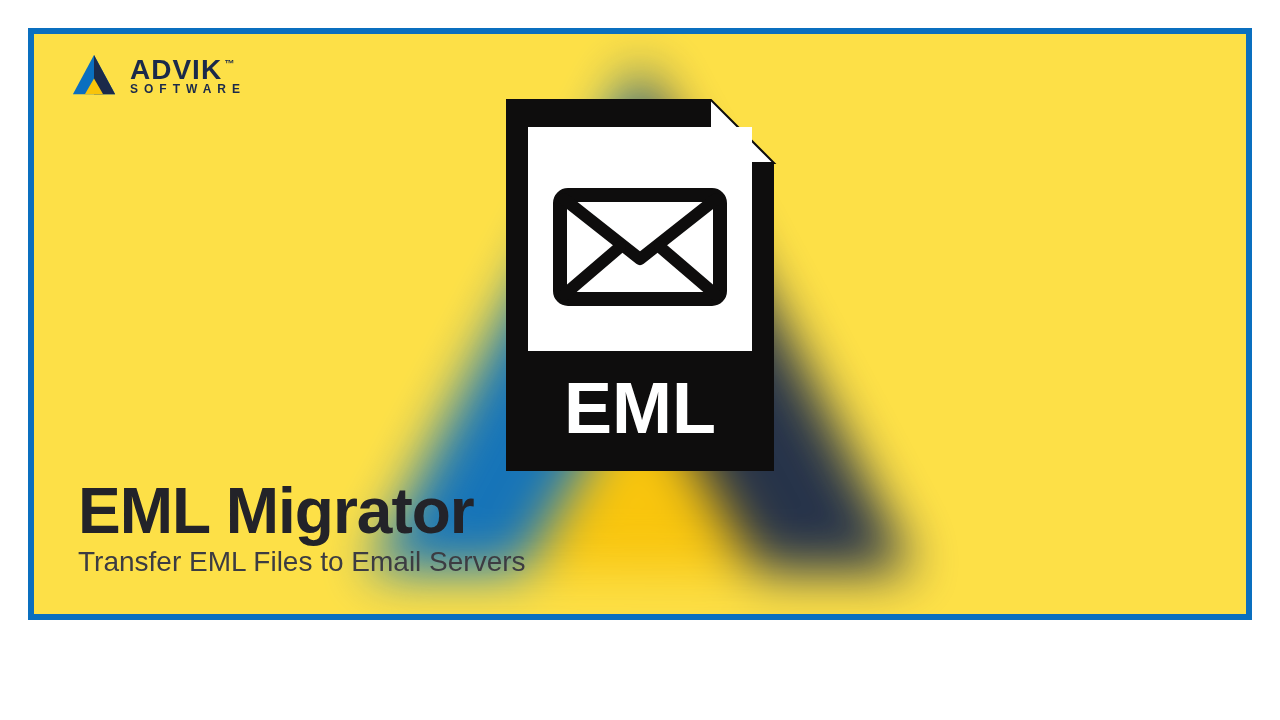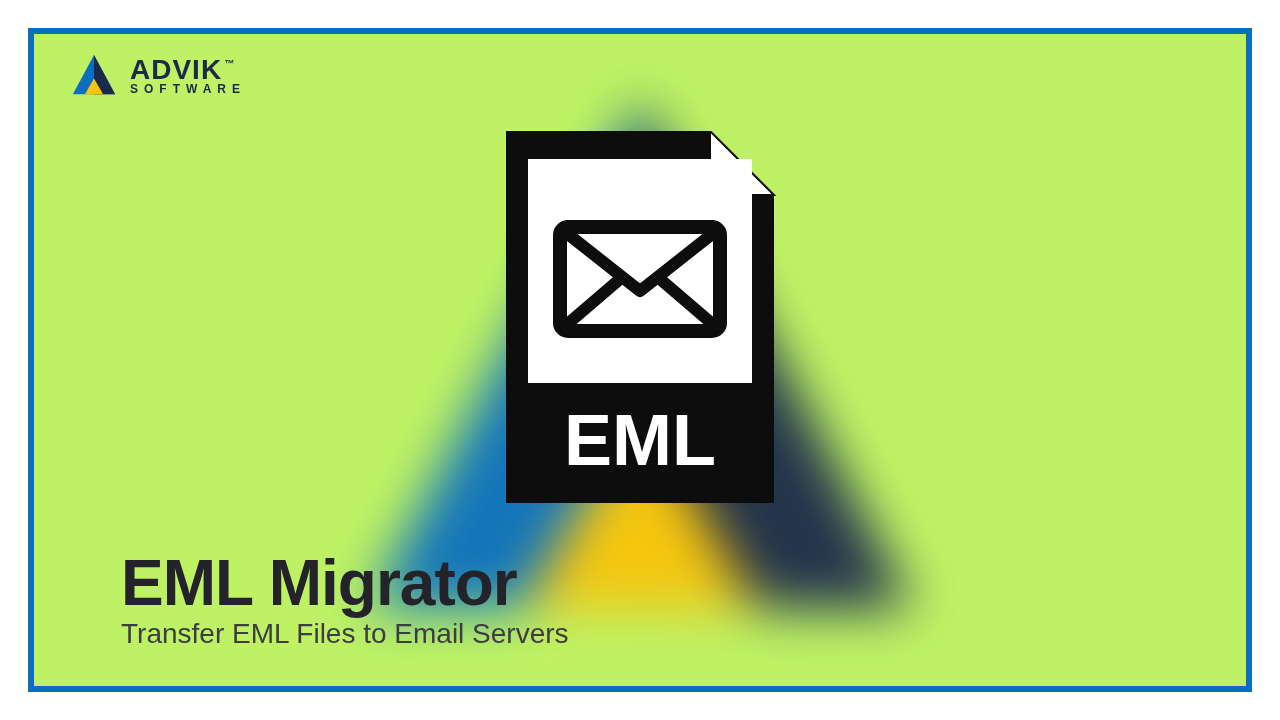--- a/index.html
+++ b/index.html
@@ -1,23 +1,23 @@
 <!DOCTYPE html>
 <html><head>
 <meta charset="utf-8">
 <style>
   * { margin: 0; padding: 0; box-sizing: border-box; }
   html, body { width: 1280px; height: 720px; overflow: hidden; font-family: "Segoe UI", Arial, Helvetica, sans-serif; background:#fff; }
 
   .frame {
     position: absolute;
     left: 28px; top: 28px;
-    width: 1224px; height: 664px;
+    width: 1224px; height: 592px;
     border: 6px solid #0a6fbf;
-    background: #bef264;
+    background: #fde047;
     overflow: hidden;
   }
 
   
   .bg-logo {
     position: absolute;
     left: 50%; top: 52%;
     width: 620px; height: 620px;
     transform: translate(-50%, -50%);
     filter: blur(26px);
@@ -55,21 +55,21 @@
   .file-icon {
     position: absolute;
     left: 50%; top: 44%;
     transform: translate(-50%, -50%);
     width: 284px; height: 380px;
   }
 
   
   .captions {
     position: absolute;
-    left: 44px; bottom: 36px; margin-left: 43px;
+    left: 44px; bottom: 36px;
   }
   .title {
     font-size: 64px;
     font-weight: 700;
     color: #232329;
     letter-spacing: -1px;
   }
   .subtitle {
     font-size: 28px;
     font-weight: 300;

